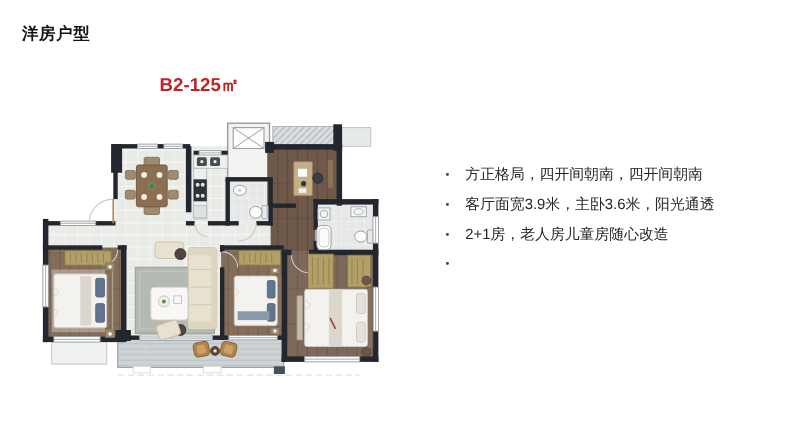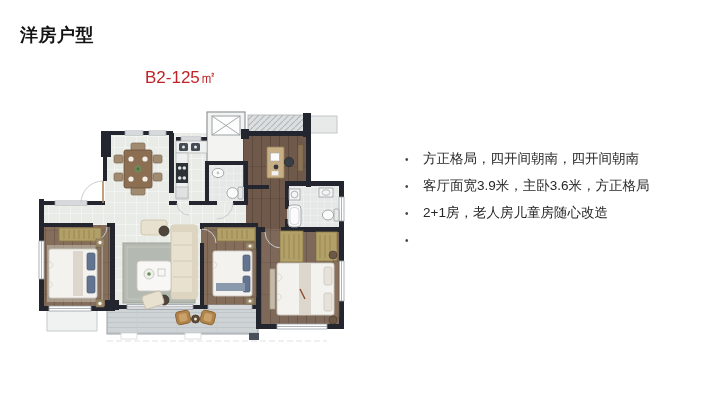--- a/index.html
+++ b/index.html
@@ -2,25 +2,25 @@
 <html><head>
 <meta charset="utf-8">
 <style>
   html,body { margin:0; padding:0; }
   body {
     width:720px; height:405px; position:relative; overflow:hidden;
     background:#ffffff; font-family:"Liberation Sans", sans-serif;
   }
   .page-title {
     position:absolute; left:20px; top:11px;
-    font-size:18px; font-weight:bold; color:#141414; letter-spacing:.5px;
+    font-size:15px; font-weight:bold; color:#141414; letter-spacing:.5px;
   }
   .plan-label {
     position:absolute; left:145px; top:66px;
-    font-size:17px; font-weight:normal; color:#bf2327;
+    font-size:17px; font-weight:bold; color:#bf2327;
   }
   svg.plan { position:absolute; left:37px; top:103px; }
   ul.features {
     position:absolute; left:404px; top:151px; width:305px;
     list-style:none; margin:0; padding:0;
   }
   ul.features li {
     position:relative; padding-left:19px; margin-bottom:12px;
     font-size:13.5px; line-height:15px; color:#262626;
   }
@@ -342,21 +342,21 @@
     </g>
   </svg>
 
   <ul class="features">
     <li>
       <span class="dot">•</span>
       <span>方正格局，四开间朝南，四开间朝南</span>
     </li>
     <li>
       <span class="dot">•</span>
-      <span>客厅面宽3.9米，主卧3.6米，方正格局</span>
+      <span>客厅面宽3.9米，主卧3.6米，阳光通透</span>
     </li>
     <li>
       <span class="dot">•</span>
       <span>2+1房，老人房儿童房随心改造</span>
     </li>
     <li>
       <span class="dot">•</span>
     </li>
   </ul>
 

